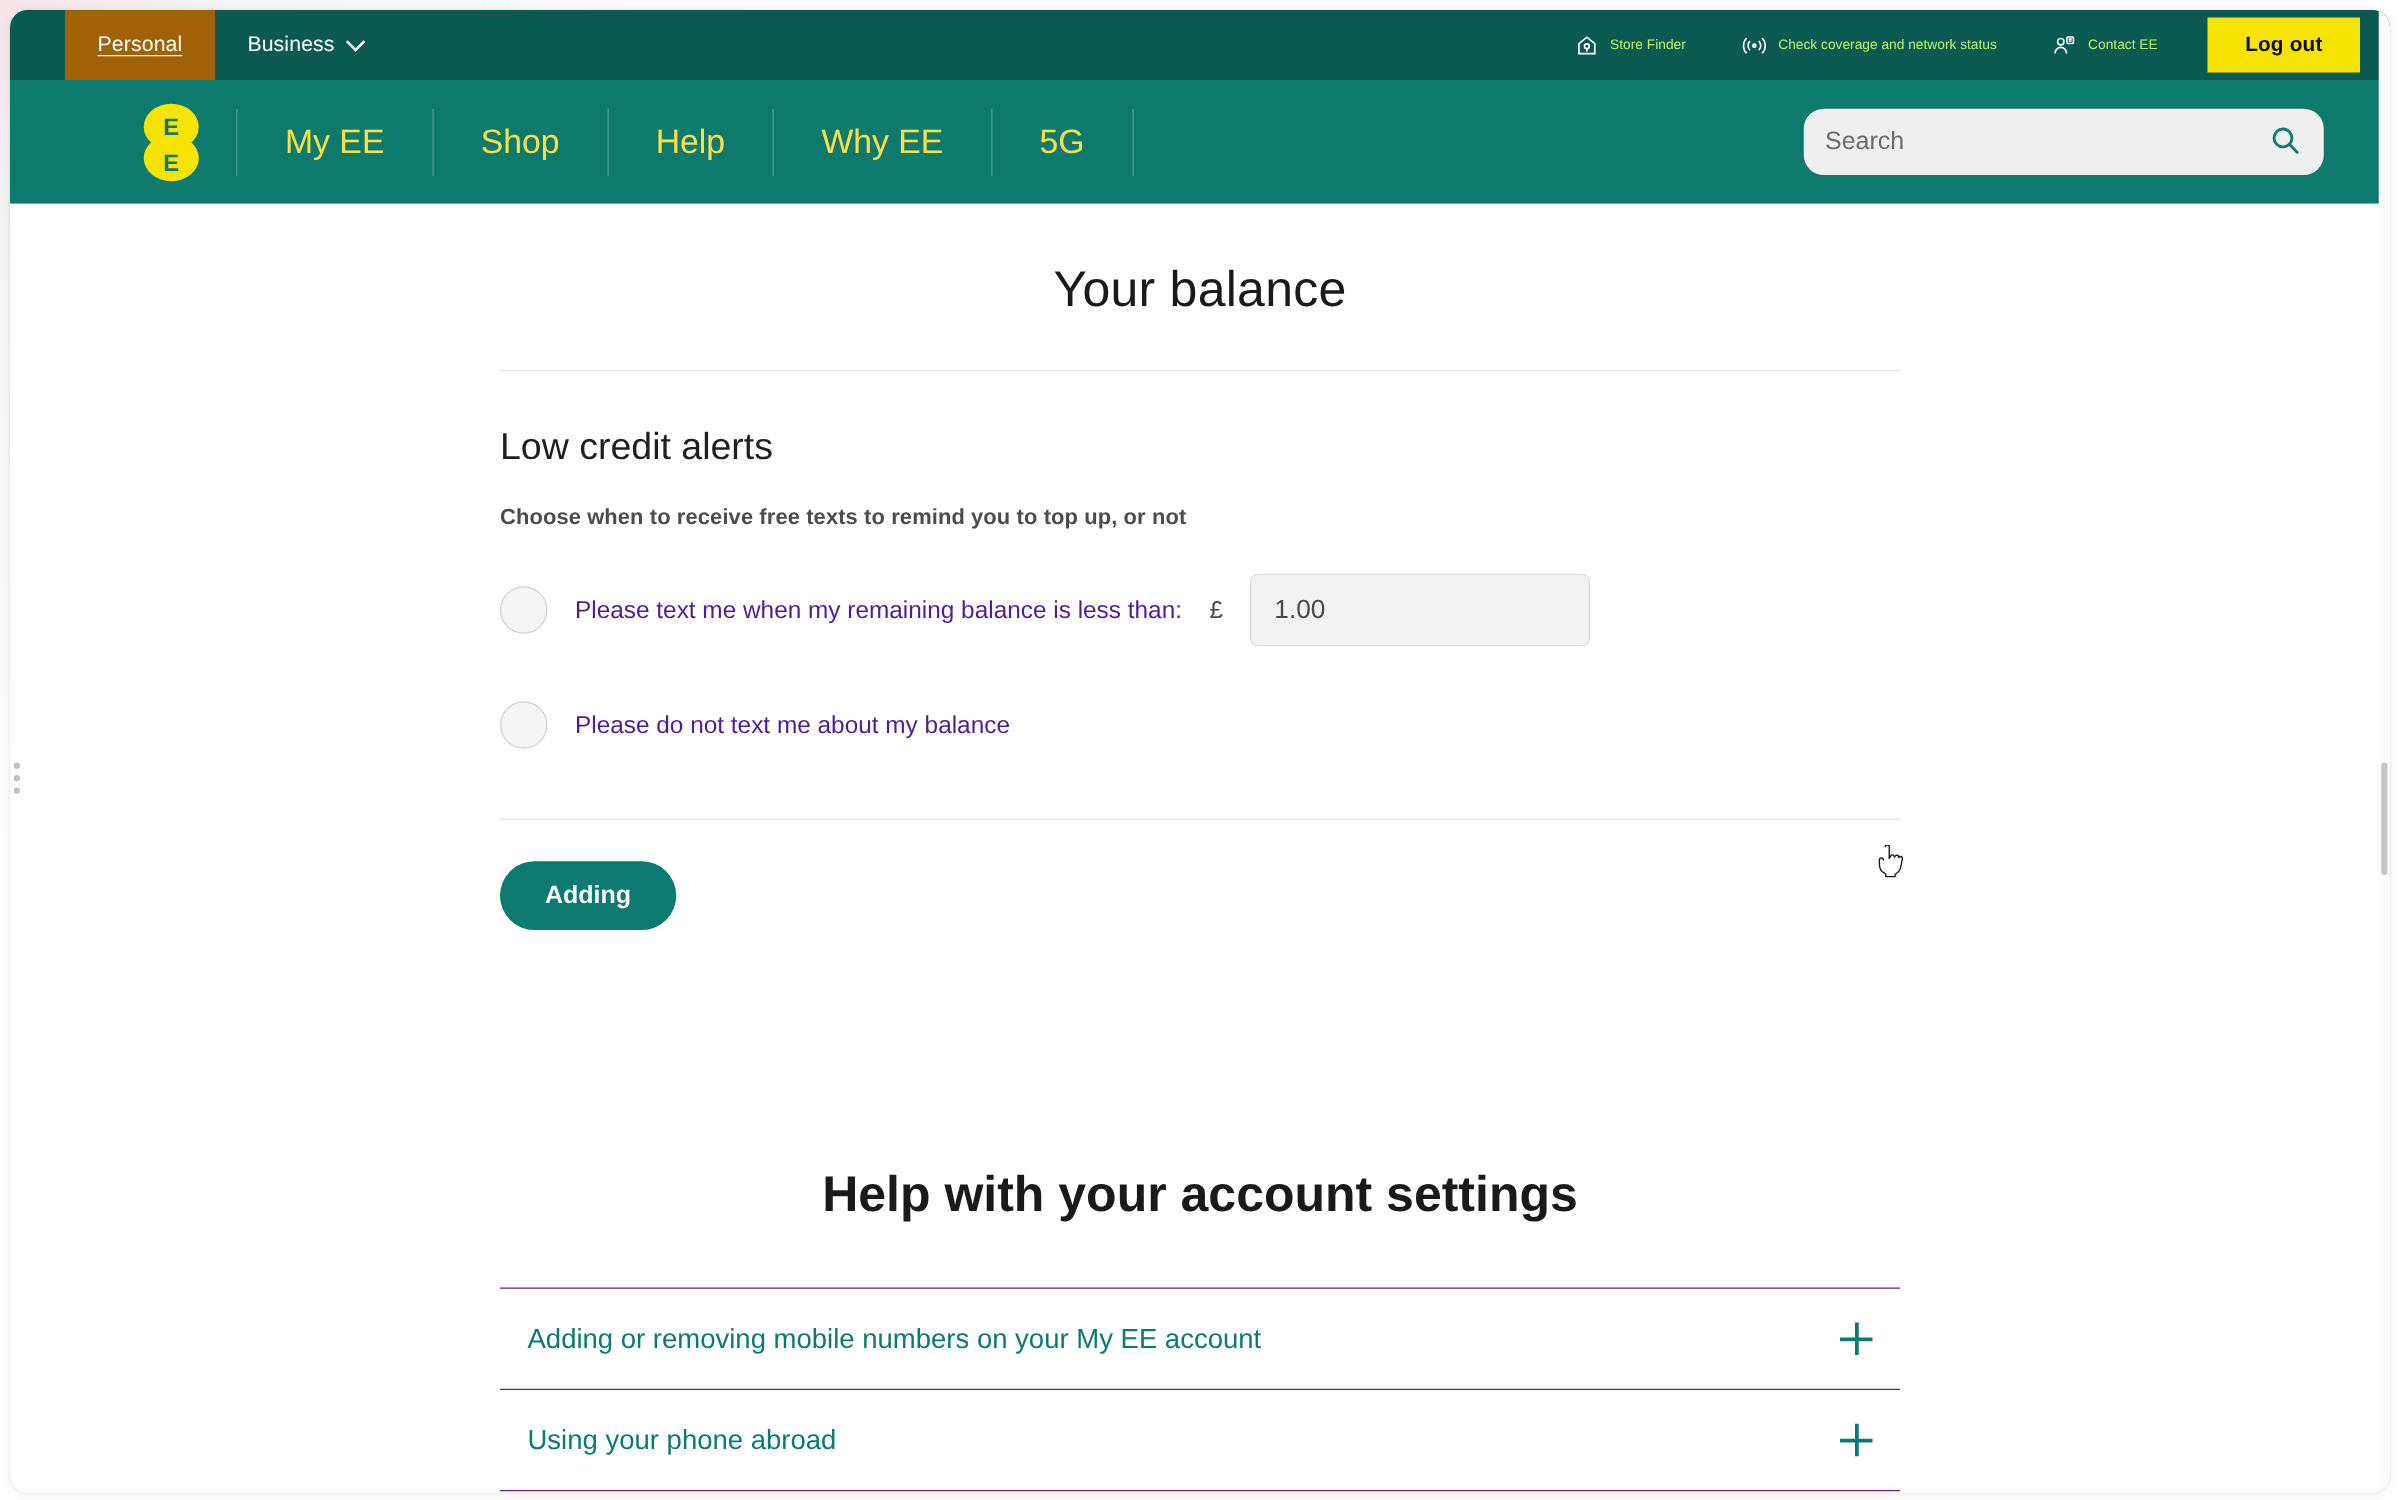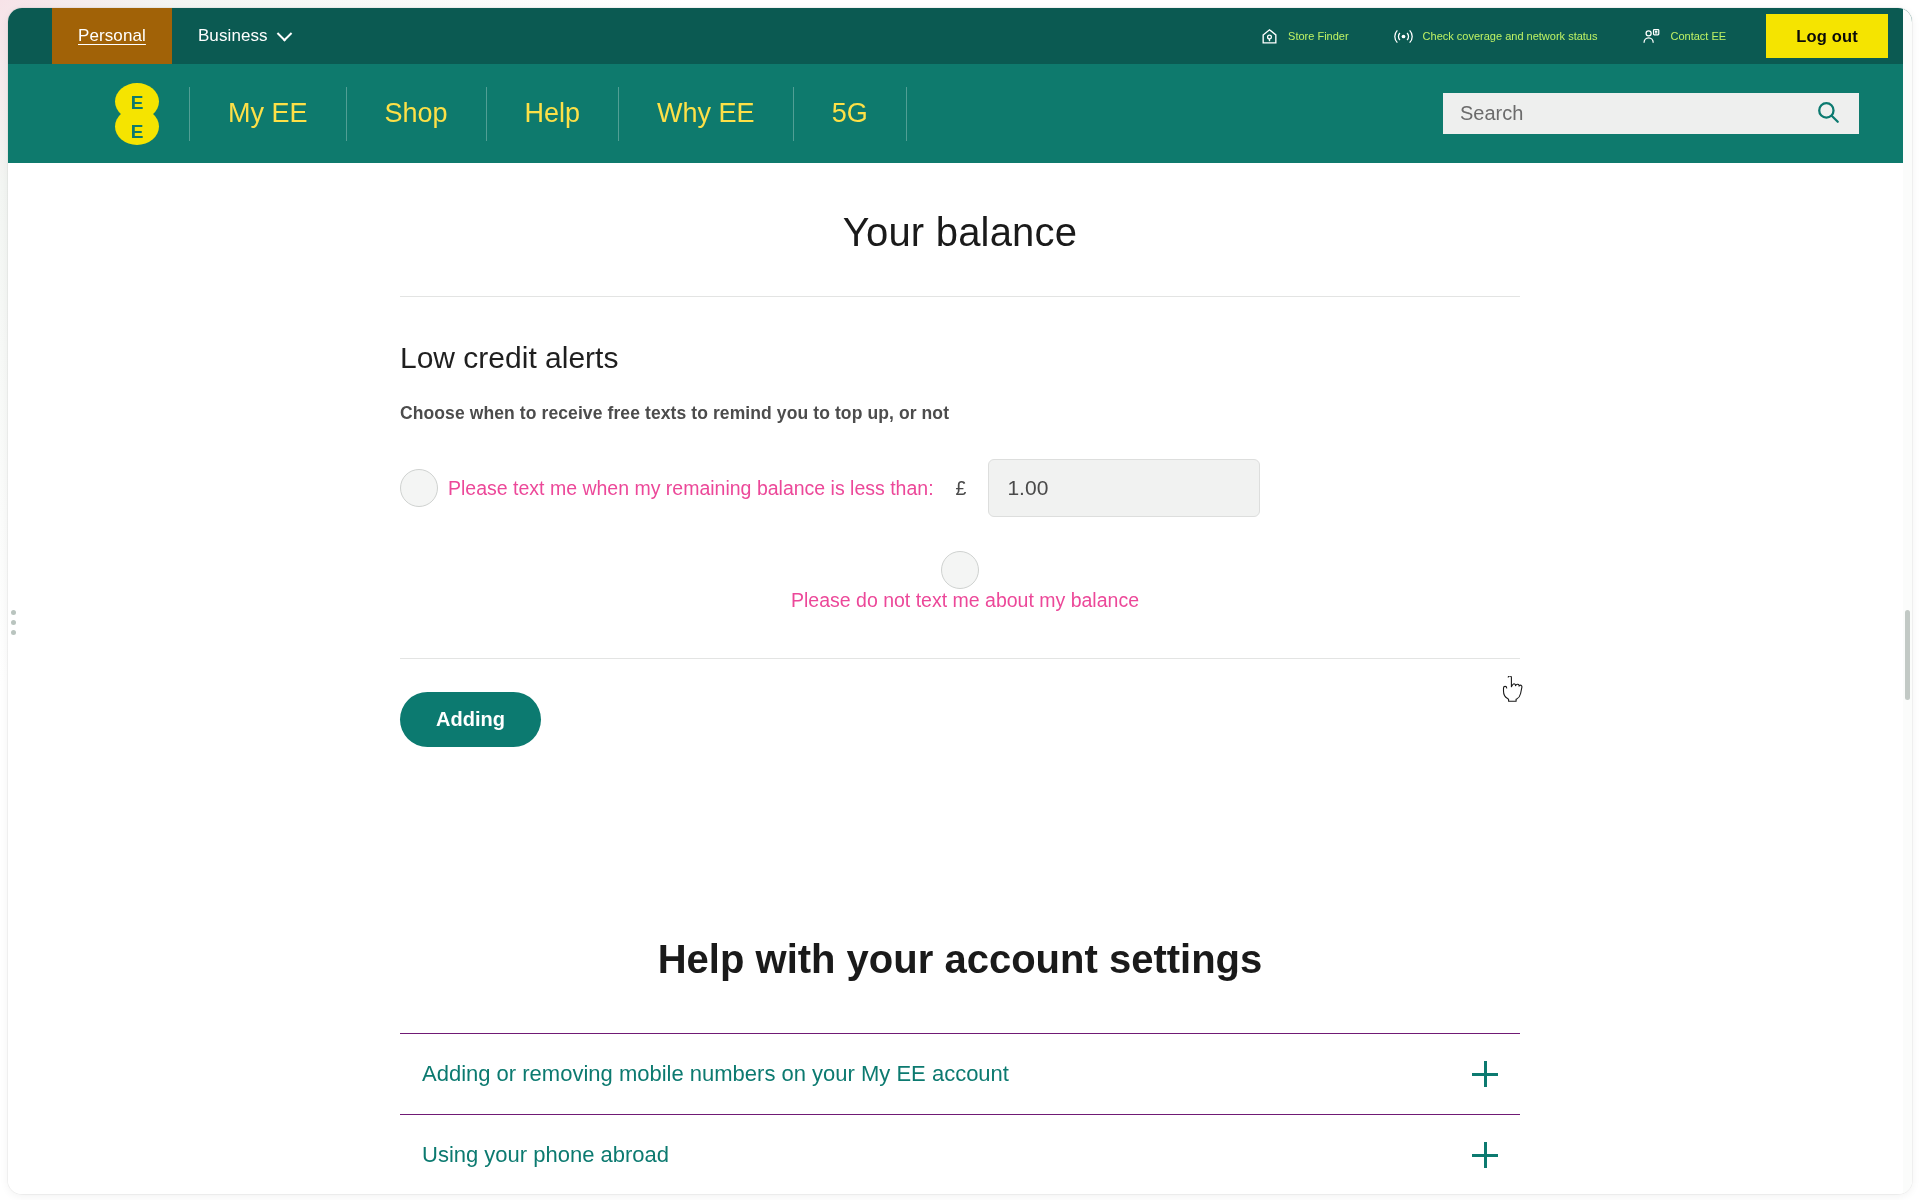--- a/index.html
+++ b/index.html
@@ -197,23 +197,23 @@
     width: 1px;
     height: 54px;
     background: rgba(255,255,255,0.28);
     flex: none;
   }
 
   .search-wrap {
     margin-left: auto;
     margin-right: 53px;
     width: 416px;
-    height: 41px;
+    height: 53px;
     background: #eeefee;
-    border-radius: 0;
+    border-radius: 16px;
     display: flex;
     align-items: center;
     padding: 0 14px 0 17px;
   }
   .search-input {
     flex: 1;
     border: none;
     outline: none;
     background: transparent;
     font-size: 20px;
@@ -273,23 +273,23 @@
   }
   .radio {
     width: 38px; height: 38px;
     border-radius: 50%;
     border: 1.4px solid #cfd2d0;
     background: #f4f5f4;
     flex: none;
     cursor: pointer;
   }
   .option-label {
-    margin-left: 10px;
+    margin-left: 22px;
     font-size: 19.5px;
-    color: #ec4899;
+    color: #4c1d95;
   }
   .currency {
     margin-left: 22px;
     font-size: 19.5px;
     color: #4a4a4a;
   }
   .amount-field {
     margin-left: 22px;
     width: 272px;
     height: 58px;
@@ -475,21 +475,21 @@
         <h2 class="section-heading">Low credit alerts</h2>
         <p class="section-sub">Choose when to receive free texts to remind you to top up, or not</p>
 
         <div class="option-row">
           <span class="radio"></span>
           <span class="option-label">Please text me when my remaining balance is less than:</span>
           <span class="currency">£</span>
           <input class="amount-field" type="text" value="1.00" style="">
         </div>
 
-        <div class="option-row" style="margin-top:34px;flex-direction:column;">
+        <div class="option-row" style="margin-top:34px;">
           <span class="radio"></span>
           <span class="option-label">Please do not text me about my balance</span>
         </div>
 
         <div class="hr" style="margin-top:46px;"></div>
 
         <div class="apply-wrap">
           <button class="apply-btn">Adding</button>
         </div>
 

